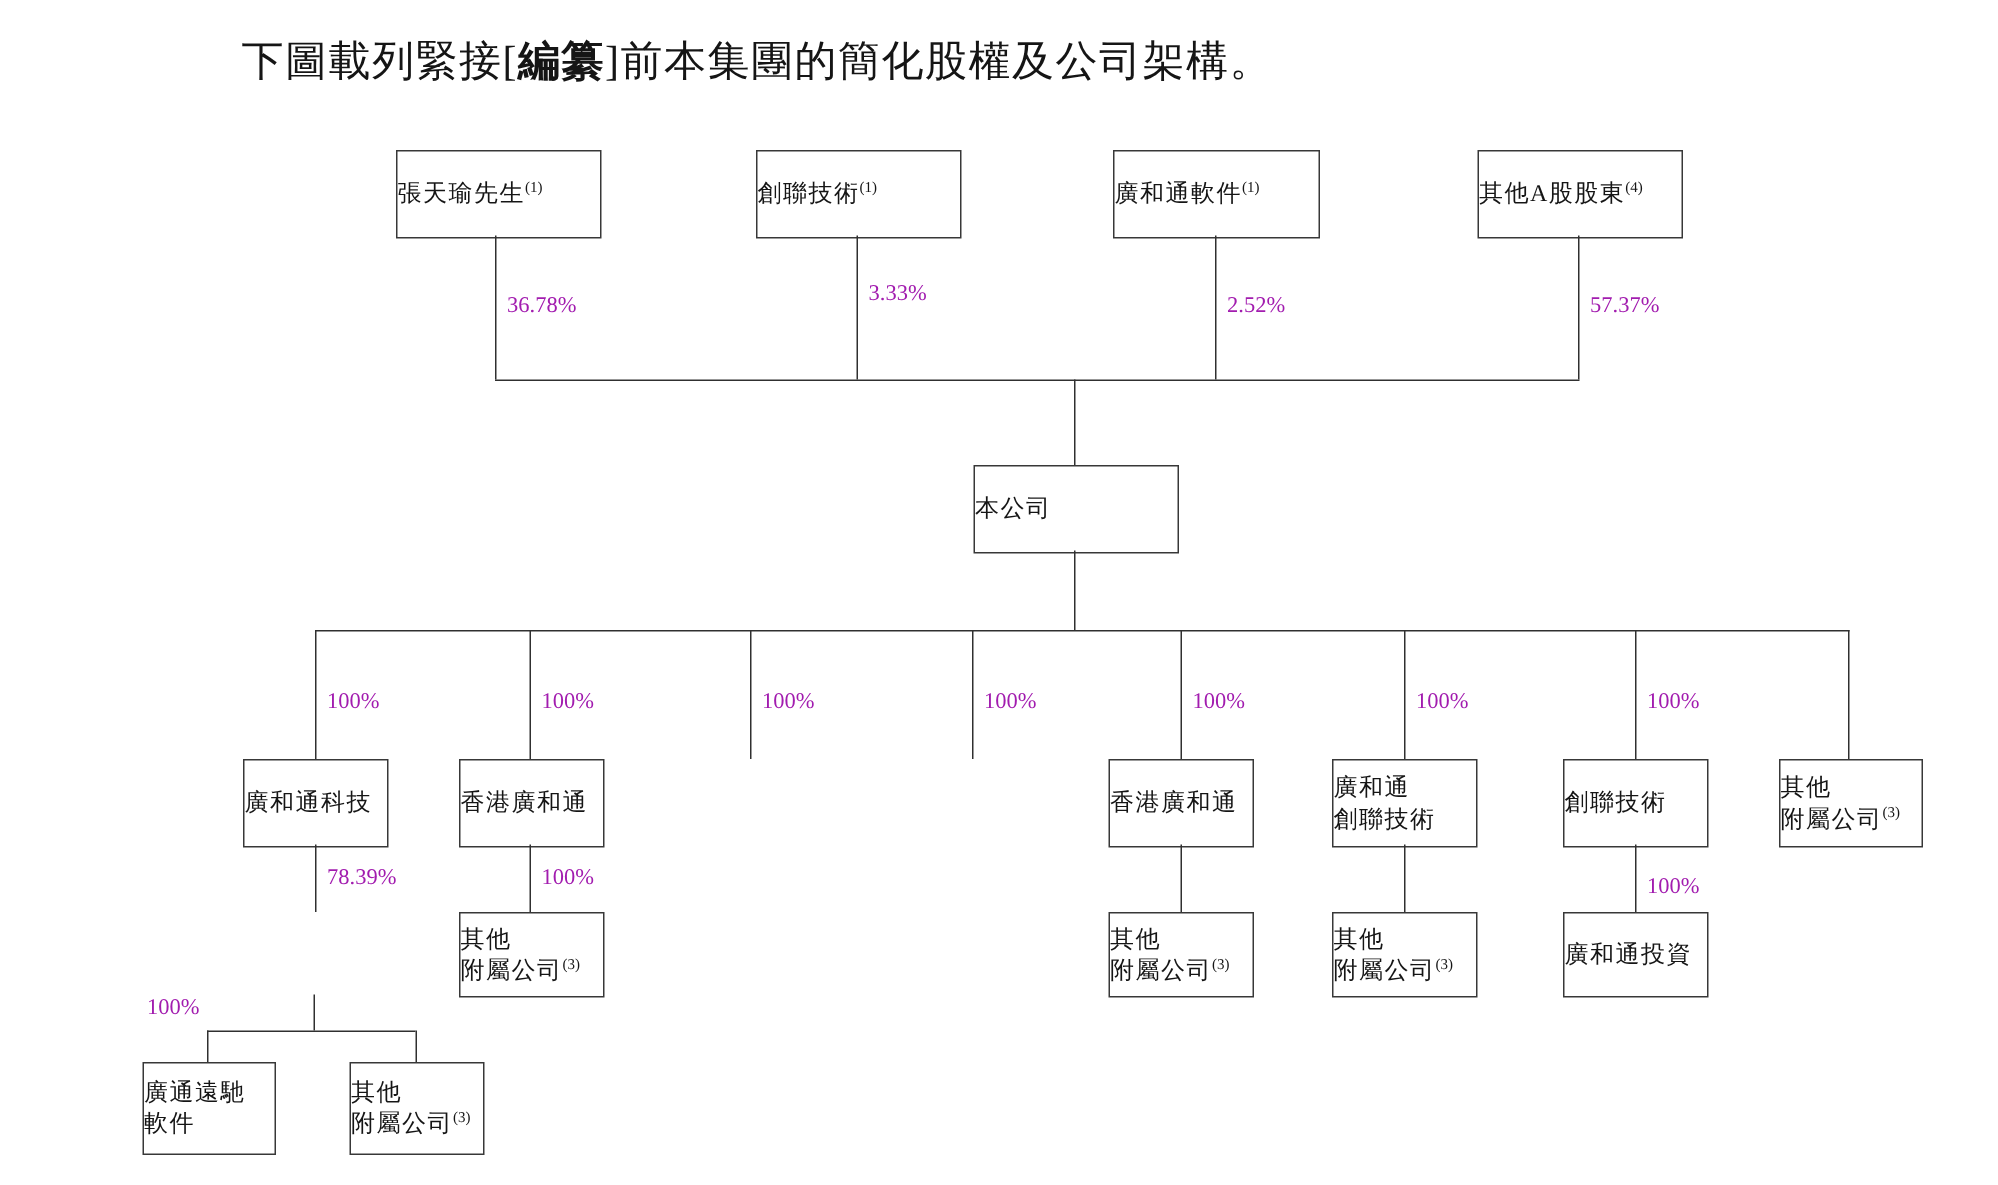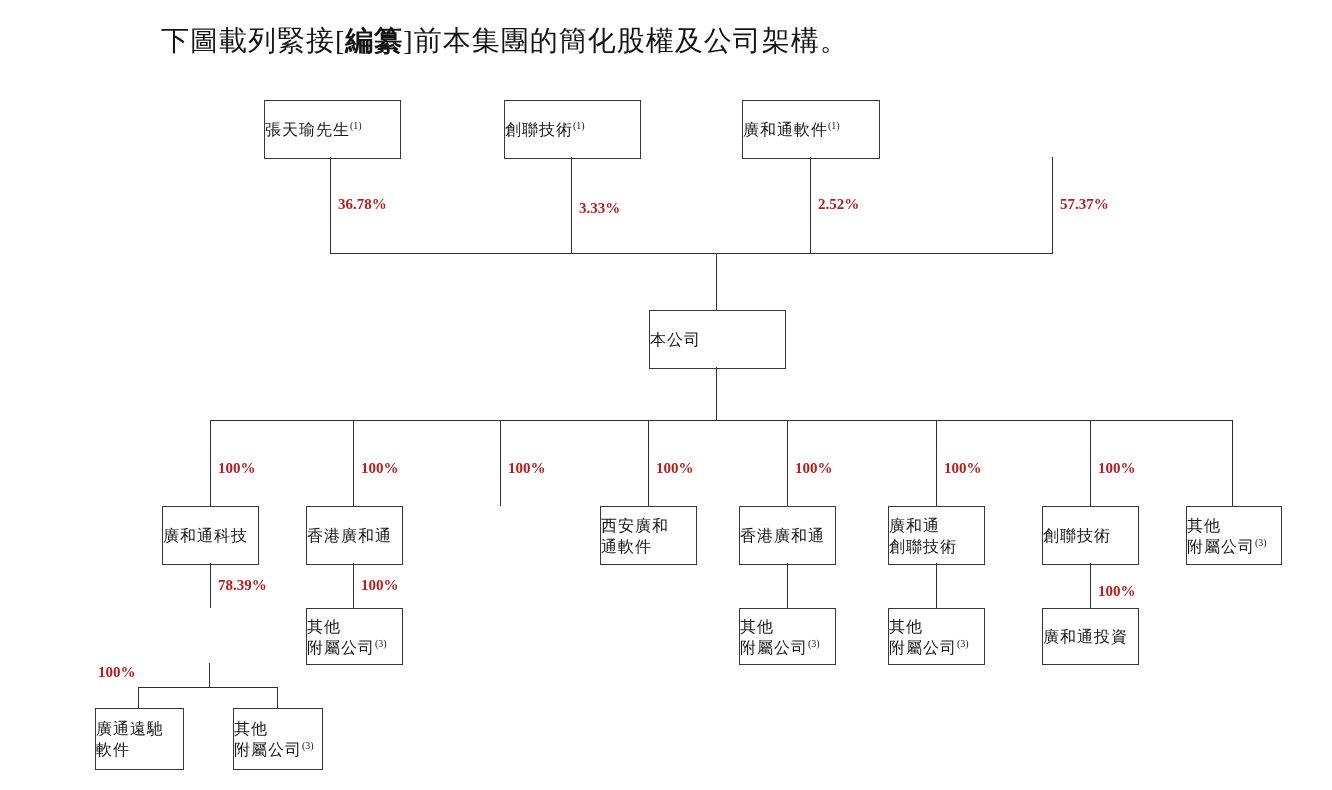--- a/index.html
+++ b/index.html
@@ -15,46 +15,49 @@
   .title .bold{font-weight:bold;}
   .box{
     position:absolute;border:1.5px solid #383838;background:#fff;
     display:flex;align-items:center;justify-content:center;
     font-size:16px;line-height:21px;color:#151515;
   }
   .box .inner{width:100%;white-space:pre-line;letter-spacing:1px;}
   .box sup{font-size:10px;letter-spacing:0;vertical-align:super;line-height:0;}
   .vline{position:absolute;width:0;border-left:1.5px solid #303030;}
   .hline{position:absolute;height:0;border-top:1.5px solid #303030;}
-  .pct{position:absolute;font-size:15px;color:#b91c1c;white-space:nowrap;font-weight:bold;}
+  .pct{position:absolute;font-size:15px;color:#a21caf;white-space:nowrap;}
 </style>
 </head>
 <body>
 
 <div id="canvas">
 
   <div class="title"><span>下圖載列緊接[</span><span class="bold">編纂</span><span>]前本集團的簡化股權及公司架構。</span></div>
 
   <div class="box" style="left:264px;top:100px;width:135px;height:57px">
       <div class="inner"><span>張天瑜先生</span><sup>(1)</sup></div>
     </div>
   <div class="box" style="left:504px;top:100px;width:135px;height:57px">
       <div class="inner"><span>創聯技術</span><sup>(1)</sup></div>
     </div>
   <div class="box" style="left:742px;top:100px;width:136px;height:57px">
       <div class="inner"><span>廣和通軟件</span><sup>(1)</sup></div>
     </div>
+  <div class="box" style="left:985px;top:100px;width:135px;height:57px">
+      <div class="inner"><span>其他A股股東</span><sup>(4)</sup></div>
+    </div>
 
   <div class="vline" style="left:330px;top:157px;height:96px"></div>
   <div class="vline" style="left:571px;top:157px;height:96px"></div>
   <div class="vline" style="left:810px;top:157px;height:96px"></div>
   <div class="vline" style="left:1052px;top:157px;height:96px"></div>
 
   <div class="pct" style="left:338px;top:196px">36.78%</div>
-  <div class="pct" style="left:579px;top:200px">3.33%</div>
+  <div class="pct" style="left:579px;top:188px">3.33%</div>
   <div class="pct" style="left:818px;top:196px">2.52%</div>
   <div class="pct" style="left:1060px;top:196px">57.37%</div>
 
   <div class="hline" style="left:330px;top:253px;width:723px"></div>
   <div class="vline" style="left:716px;top:253px;height:57px"></div>
 
   <div class="box" style="left:649px;top:310px;width:135px;height:57px">
       <div class="inner"><span>本公司</span></div>
     </div>
 
@@ -76,24 +79,20 @@
   <div class="pct" style="left:656px;top:460px">100%</div>
   <div class="pct" style="left:795px;top:460px">100%</div>
   <div class="pct" style="left:944px;top:460px">100%</div>
   <div class="pct" style="left:1098px;top:460px">100%</div>
 
   <div class="box" style="left:162px;top:506px;width:95px;height:57px">
       <div class="inner"><span>廣和通科技</span></div>
     </div>
   <div class="box" style="left:306px;top:506px;width:95px;height:57px">
       <div class="inner"><span>香港廣和通</span></div>
-    </div>
-  <div class="box" style="left:600px;top:506px;width:95px;height:57px">
-      <div class="inner"><span>西安廣和
-通軟件</span></div>
     </div>
   <div class="box" style="left:739px;top:506px;width:95px;height:57px">
       <div class="inner"><span>香港廣和通</span></div>
     </div>
   <div class="box" style="left:888px;top:506px;width:95px;height:57px">
       <div class="inner"><span>廣和通
 創聯技術</span></div>
     </div>
   <div class="box" style="left:1042px;top:506px;width:95px;height:57px">
       <div class="inner"><span>創聯技術</span></div>

